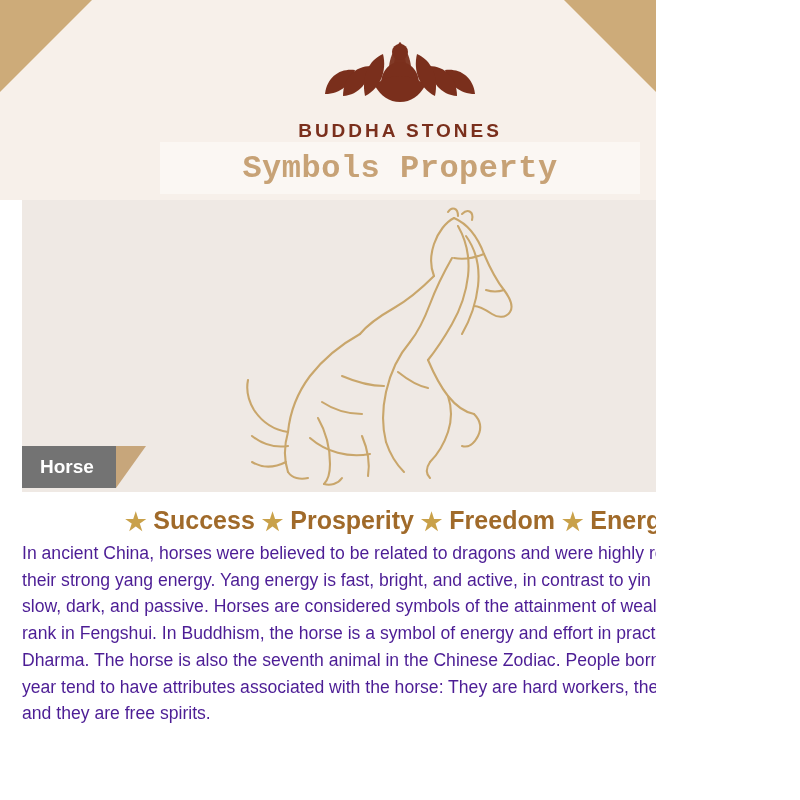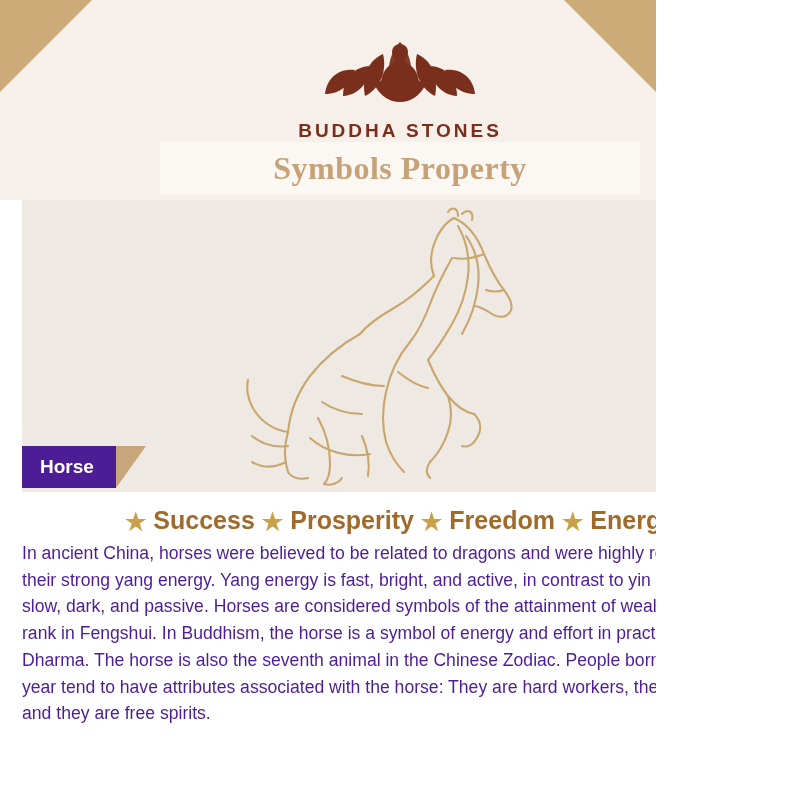--- a/index.html
+++ b/index.html
@@ -76,21 +76,21 @@
     background: #fbf7f3;
     display: flex;
     align-items: center;
     justify-content: center;
   }
   .title-text {
     font-size: 32px;
     font-weight: bold;
     color: #c7a276;
     letter-spacing: 0.5px;
-    font-family: Liberation Serif, serif;
+    font-family: Liberation Mono, monospace;
   }
 
   
   .art-area {
     position: absolute;
     top: 200px;
     left: 22px;
     width: 756px;
     height: 292px;
     background: #efe9e4;
@@ -105,21 +105,21 @@
   
   .ribbon {
     position: absolute;
     top: 446px;
     left: 22px;
     height: 42px;
     display: flex;
     align-items: center;
   }
   .ribbon-body {
-    background: #4c1d95;
+    background: #737373;
     height: 42px;
     display: flex;
     align-items: center;
     padding-left: 18px;
     padding-right: 22px;
   }
   .ribbon-label {
     color: #ffffff;
     font-size: 19px;
     font-weight: bold;

